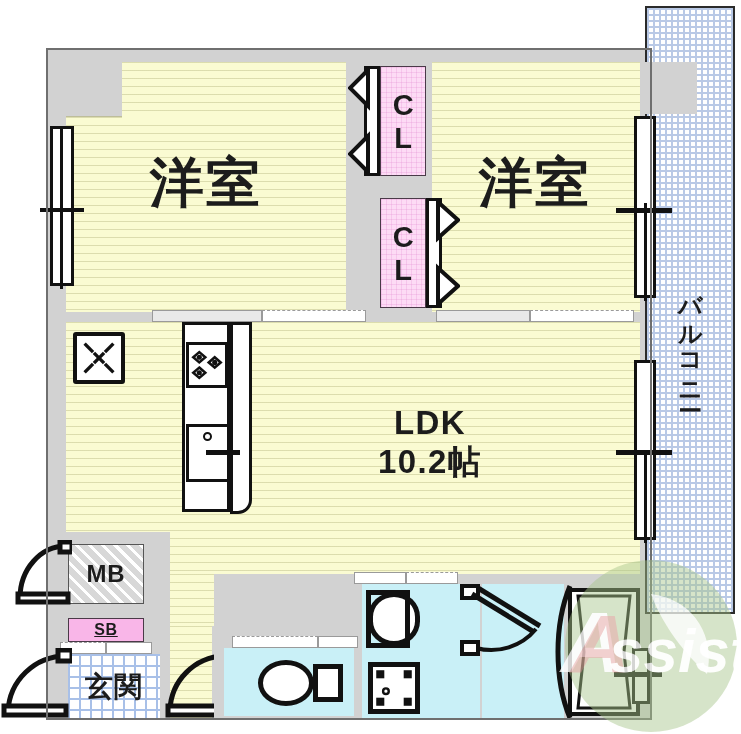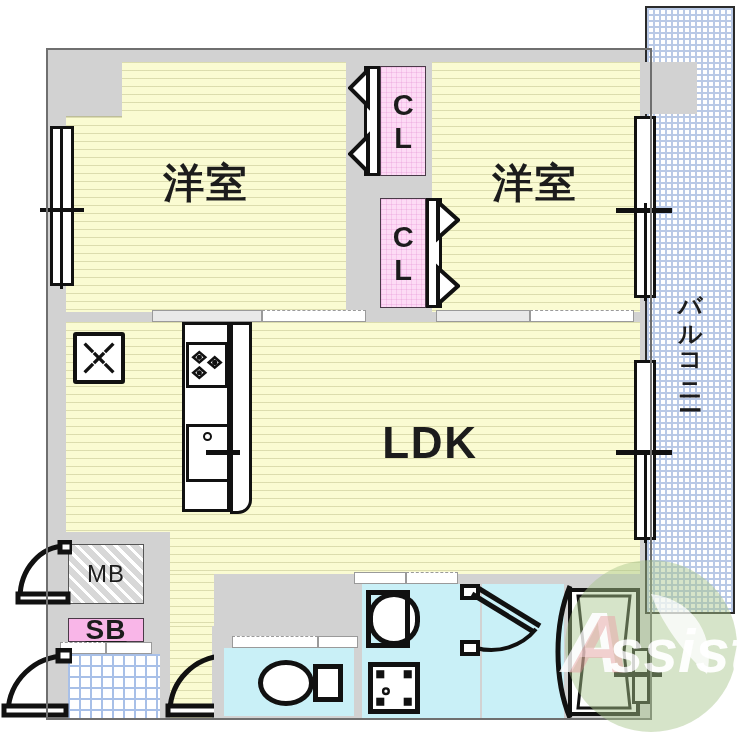--- a/index.html
+++ b/index.html
@@ -55,28 +55,28 @@
   
   .ol{border:2px solid #2b2b2b;}
 
   
   .label{
     display:flex;align-items:center;justify-content:center;
     color:#1c1c1c;font-weight:700;letter-spacing:.04em;
     text-align:center;line-height:1.18;white-space:pre-line;
     pointer-events:none;
   }
-  .lbl-room{font-size:41px;}
-  .lbl-ldk{font-size:44px;}
+  .lbl-room{font-size:54px;}
+  .lbl-ldk{font-size:33px;}
   .lbl-cl{
     font-size:29px;font-weight:600;writing-mode:vertical-rl;
     text-orientation:upright;letter-spacing:.02em;
   }
-  .lbl-mbsb{font-size:24px;font-weight:400;}
-  .lbl-sb{font-size:28px;font-weight:700;text-decoration:underline;}
+  .lbl-mbsb{font-size:24px;font-weight:700;}
+  .lbl-sb{font-size:16px;font-weight:700;text-decoration:underline;}
   .lbl-genkan{font-size:28px;font-weight:700;}
   .lbl-balcony{
     font-size:24px;font-weight:700;writing-mode:vertical-rl;
     text-orientation:upright;letter-spacing:.10em;
   }
 
   
   .sash{background:#ffffff;border:3px solid #111;}
   .sash-inner{position:absolute;background:#111;}
   .dim-tick{position:absolute;background:#111;}
@@ -148,20 +148,21 @@
     <polygon points="2,70 22,88 2,106" fill="#fff" stroke="#111" stroke-width="4"></polygon>
   </svg>
 
   <div class="abs room-tatami" style="left:66px;top:322px;width:574px;height:252px;"></div>
 
   <div class="abs room-tatami" style="left:162px;top:574px;width:190px;height:52px;"></div>
   <div class="abs room-tatami" style="left:160px;top:626px;width:52px;height:92px;"></div>
 
   <div class="abs label lbl-ldk" style="left:330px;top:386px;width:200px;height:114px;flex-direction:column;">
     <span>LDK</span>
+    <span>10.2帖</span>
   </div>
 
   <div class="abs sash" style="left:634px;top:360px;width:22px;height:180px;">
     <div class="sash-inner" style="left:7px;top:88px;width:3px;height:92px;"></div>
   </div>
   <div class="abs dim-tick" style="left:616px;top:450px;width:56px;height:5px;"></div>
 
   <div class="abs slider" style="left:152px;top:310px;width:110px;height:12px;"></div>
   <div class="abs slider-d" style="left:262px;top:310px;width:104px;height:12px;"></div>
   <div class="abs slider" style="left:436px;top:310px;width:94px;height:12px;"></div>
@@ -200,20 +201,21 @@
 
   <div class="abs fill-mb" style="left:68px;top:544px;width:76px;height:60px;"></div>
   <div class="abs label lbl-mbsb" style="left:68px;top:544px;width:76px;height:60px;">MB</div>
 
   <div class="abs fill-sb" style="left:68px;top:618px;width:76px;height:24px;"></div>
   <div class="abs label lbl-sb" style="left:68px;top:618px;width:76px;height:24px;">SB</div>
   <div class="abs slider-d" style="left:60px;top:642px;width:46px;height:12px;"></div>
   <div class="abs slider" style="left:106px;top:642px;width:46px;height:12px;background:#fff;"></div>
 
   <div class="abs fill-genkan" style="left:68px;top:654px;width:92px;height:66px;"></div>
+  <div class="abs label lbl-genkan" style="left:68px;top:664px;width:92px;height:46px;">玄関</div>
 
   <svg class="abs" style="left:14px;top:540px;width:58px;height:66px;" viewBox="0 0 58 66">
     <path d="M52 6 A46 52 0 0 0 6 58" fill="none" stroke="#111" stroke-width="5"></path>
     <rect x="4" y="54" width="50" height="8" fill="#fff" stroke="#111" stroke-width="5"></rect>
     <rect x="46" y="2" width="12" height="10" fill="#fff" stroke="#111" stroke-width="5"></rect>
   </svg>
 
   <svg class="abs" style="left:0px;top:648px;width:72px;height:72px;" viewBox="0 0 72 72">
     <path d="M66 8 A58 58 0 0 0 8 64" fill="none" stroke="#111" stroke-width="5"></path>
     <rect x="4" y="58" width="62" height="9" fill="#fff" stroke="#111" stroke-width="5"></rect>

